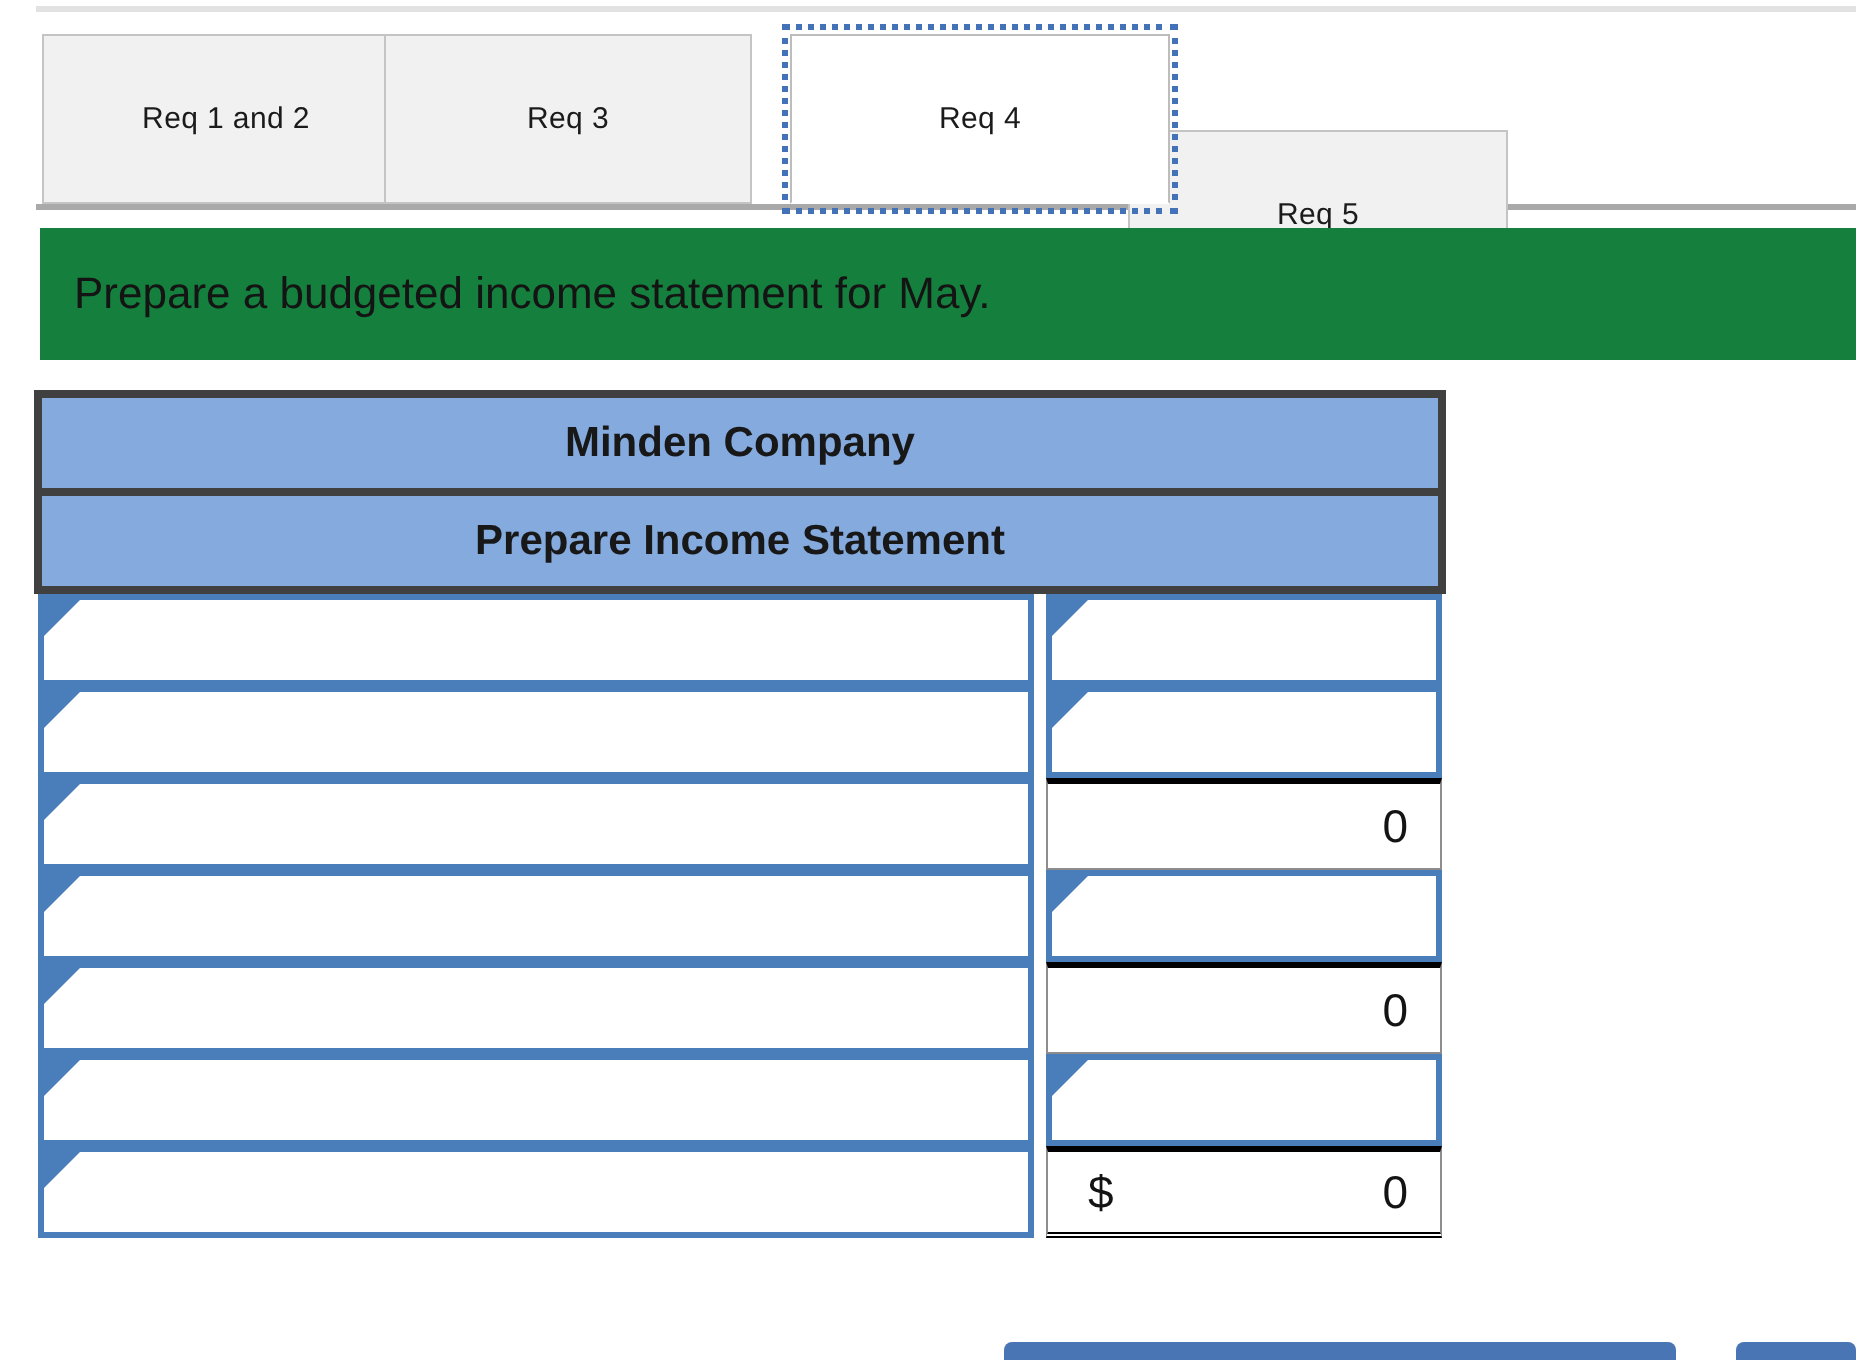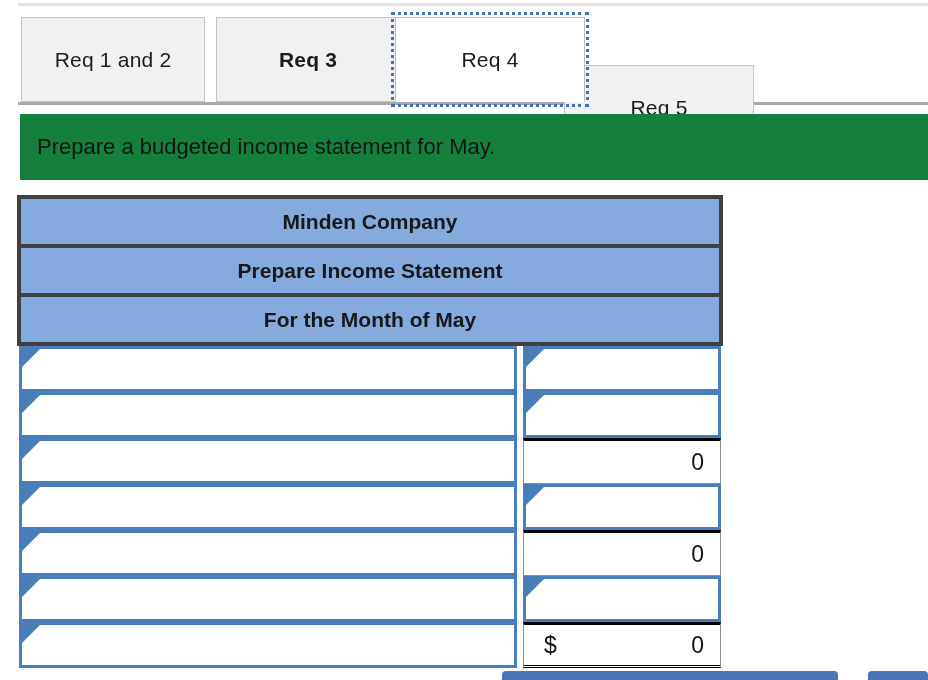--- a/index.html
+++ b/index.html
@@ -48,21 +48,21 @@
   .tab {
     position: absolute;
     top: 0px;
     height: 85px;
     background: #f1f1f1;
     border: 1px solid #c4c4c4;
     box-sizing: border-box;
     display: flex;
     align-items: center;
     justify-content: center;
-    font-size: 21px;
+    font-size: 15px;
     color: #1b1b1b;
     letter-spacing: 0.2px;
     cursor: pointer;
     user-select: none;
   }
   .tab.selected {
     background: #ffffff;
     border: 1px solid #bdbdbd;
     border-bottom-color: #ffffff;
     z-index: 4;
@@ -187,21 +187,21 @@
 <div id="root">
 
   <div class="top-rule"></div>
 
   <div class="tabstrip">
     <div class="tabstrip-base"></div>
     <div id="tabs-host">
         <div class="tab" style="left: 21px; width: 184px;">
           <span>Req 1 and 2</span>
         </div>
-        <div class="tab" style="left: 216px; width: 184px; font-weight: bold;">
+        <div class="tab" style="left: 192px; width: 184px;">
           <span>Req 3</span>
         </div>
         <div class="tab selected" style="left: 395px; width: 190px;">
           <span>Req 4</span>
         </div>
         <div class="tab" style="left: 564px; width: 190px; margin-top: 48px;">
           <span>Req 5</span>
         </div>
       </div>
     <div id="tab-focus-host">
@@ -220,23 +220,20 @@
       <col style="width:198px">
     </colgroup>
     <tbody id="sheet-body">
         <tr>
           <td class="hdr" colspan="3">Minden Company</td>
         </tr>
         <tr>
           <td class="hdr" colspan="3">Prepare Income Statement</td>
         </tr>
         <tr>
-          <td class="hdr" colspan="3">For the Month of May</td>
-        </tr>
-        <tr>
           <td class="cell">
             <div class="box dropdown">
               <span class="caret"></span>
               <span></span>
             </div>
           </td>
           <td class="gapcol"></td>
           <td class="cell">
             <div class="box dropdown">
               <span class="caret"></span>

